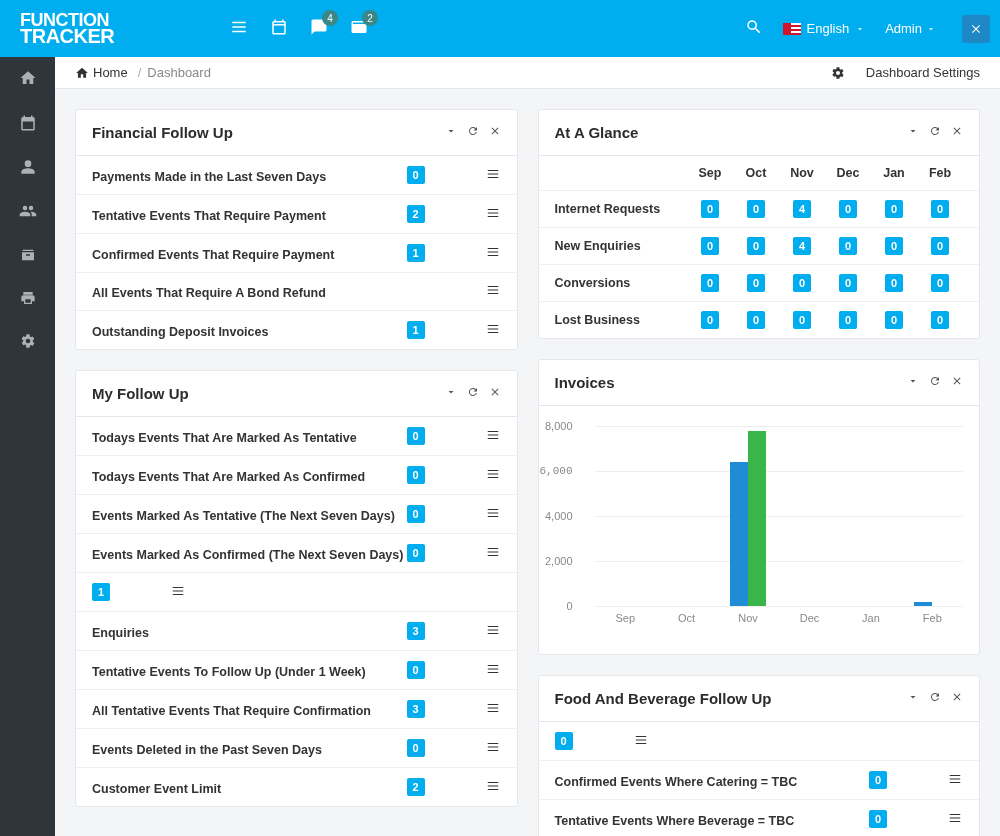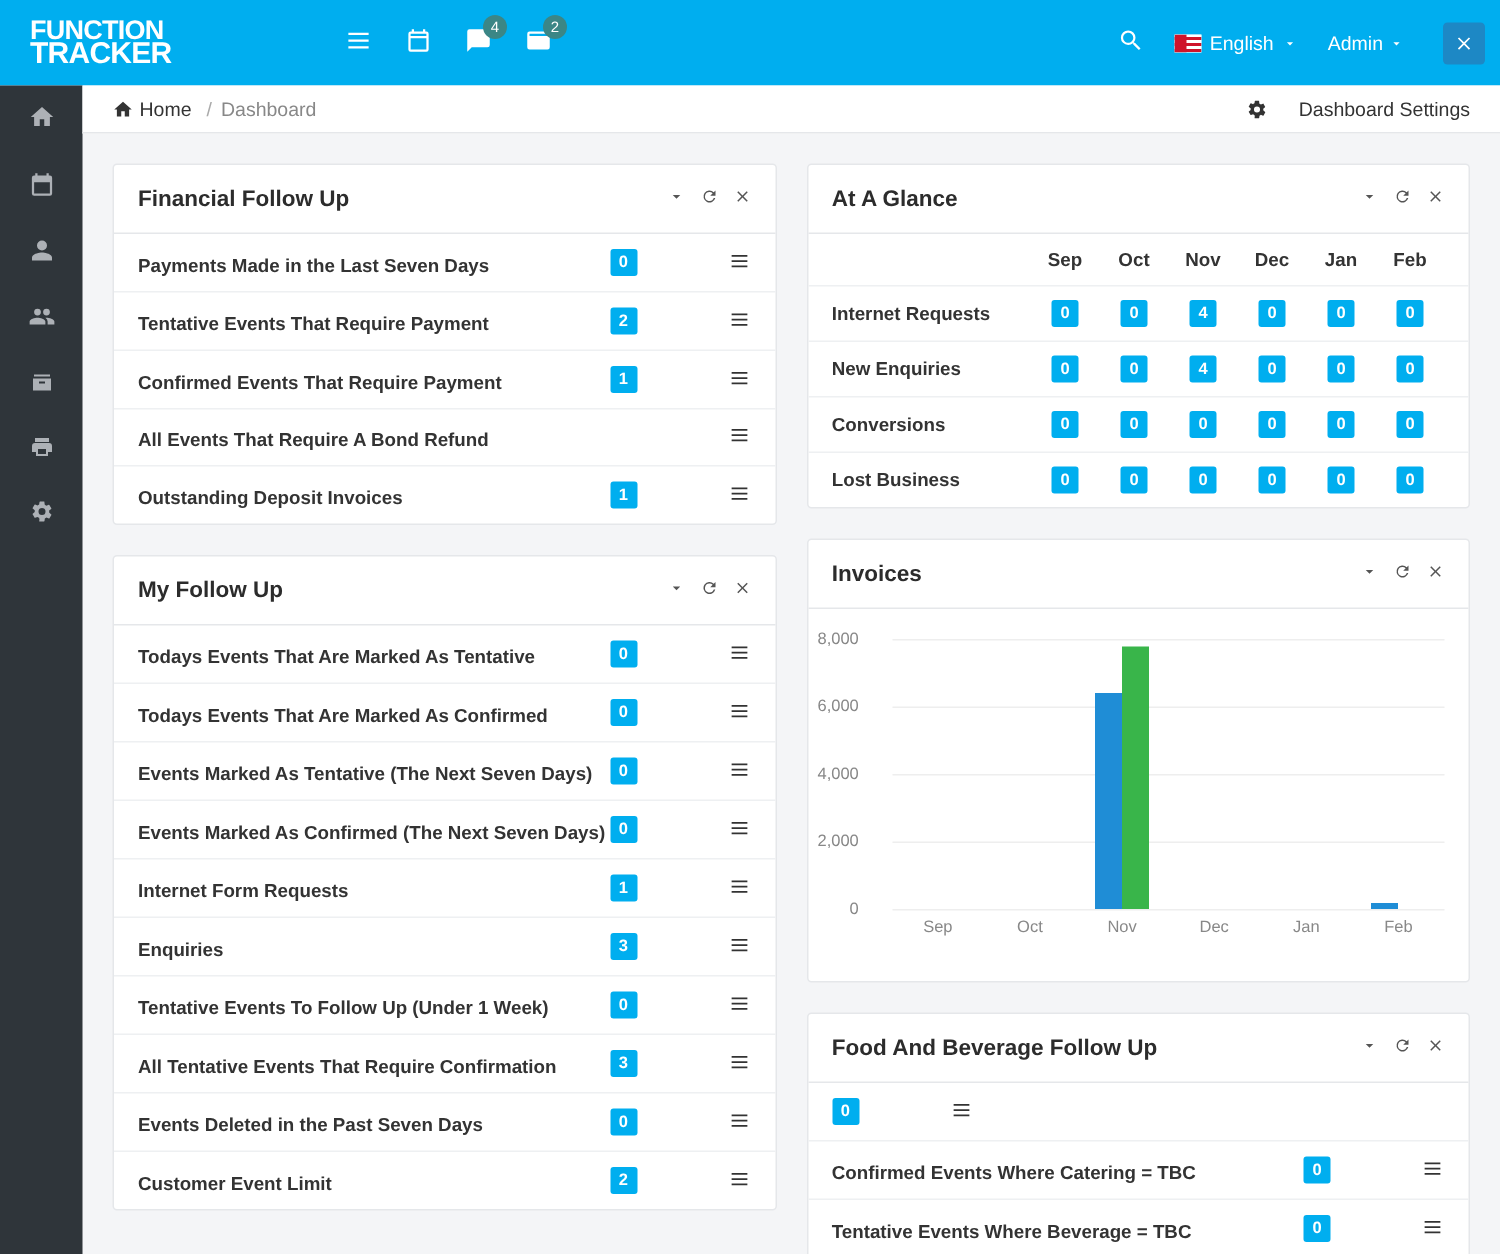--- a/index.html
+++ b/index.html
@@ -258,21 +258,20 @@
                   </svg></span>
               </div>
               <div class="list-row">
                 <span class="label">Events Marked As Confirmed (The Next Seven Days)</span>
                 <span class="badge">0</span>
                 <span class="menu-icon"><svg width="16" height="14" viewBox="0 0 24 24">
                     <path d="M3 5h18v2H3zm0 6h18v2H3zm0 6h18v2H3z"></path>
                   </svg></span>
               </div>
               <div class="list-row">
-                <span class="label">Internet Form Requests</span>
                 <span class="badge">1</span>
                 <span class="menu-icon"><svg width="16" height="14" viewBox="0 0 24 24">
                     <path d="M3 5h18v2H3zm0 6h18v2H3zm0 6h18v2H3z"></path>
                   </svg></span>
               </div>
               <div class="list-row">
                 <span class="label">Enquiries</span>
                 <span class="badge">3</span>
                 <span class="menu-icon"><svg width="16" height="14" viewBox="0 0 24 24">
                     <path d="M3 5h18v2H3zm0 6h18v2H3zm0 6h18v2H3z"></path>
@@ -388,21 +387,21 @@
               <span><svg width="12" height="12" viewBox="0 0 24 24">
                     <path d="M19 6.41L17.59 5 12 10.59 6.41 5 5 6.41 10.59 12 5 17.59 6.41 19 12 13.41 17.59 19 19 17.59 13.41 12z"></path>
                   </svg></span>
             </div>
           </div>
           <div class="chart-wrap">
             <div class="y-axis" id="y-axis">
                 <div class="y-tick" style="top: 100%;">0</div>
                 <div class="y-tick" style="top: 75%;">2,000</div>
                 <div class="y-tick" style="top: 50%;">4,000</div>
-                <div class="y-tick" style="top: 25%;">6,000</div>
+                <div class="y-tick" style="top: 25%; font-family: Liberation Mono, monospace;">6,000</div>
                 <div class="y-tick" style="top: 0%;">8,000</div>
               </div>
             <div class="chart" id="chart">
                 <div class="grid-line" style="top: 100%;"></div>
                 <div class="grid-line" style="top: 75%;"></div>
                 <div class="grid-line" style="top: 50%;"></div>
                 <div class="grid-line" style="top: 25%;"></div>
                 <div class="grid-line" style="top: 0%;"></div>
                 <div class="bars">
                   <div class="bar-group">

